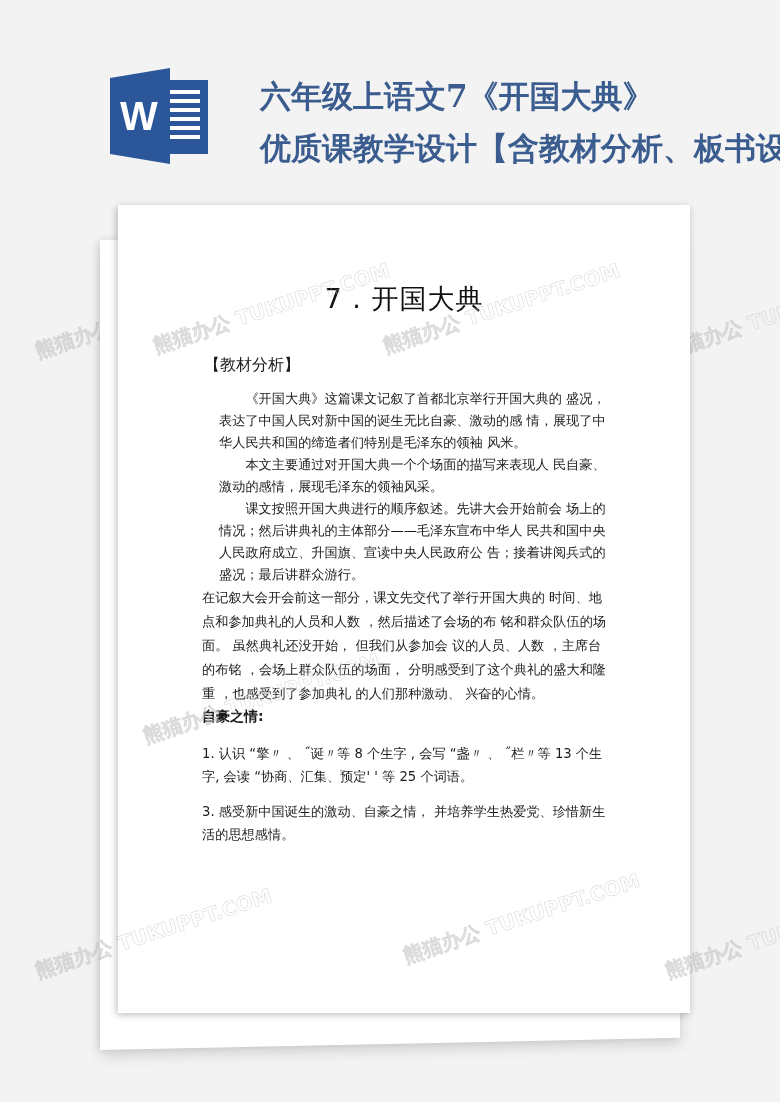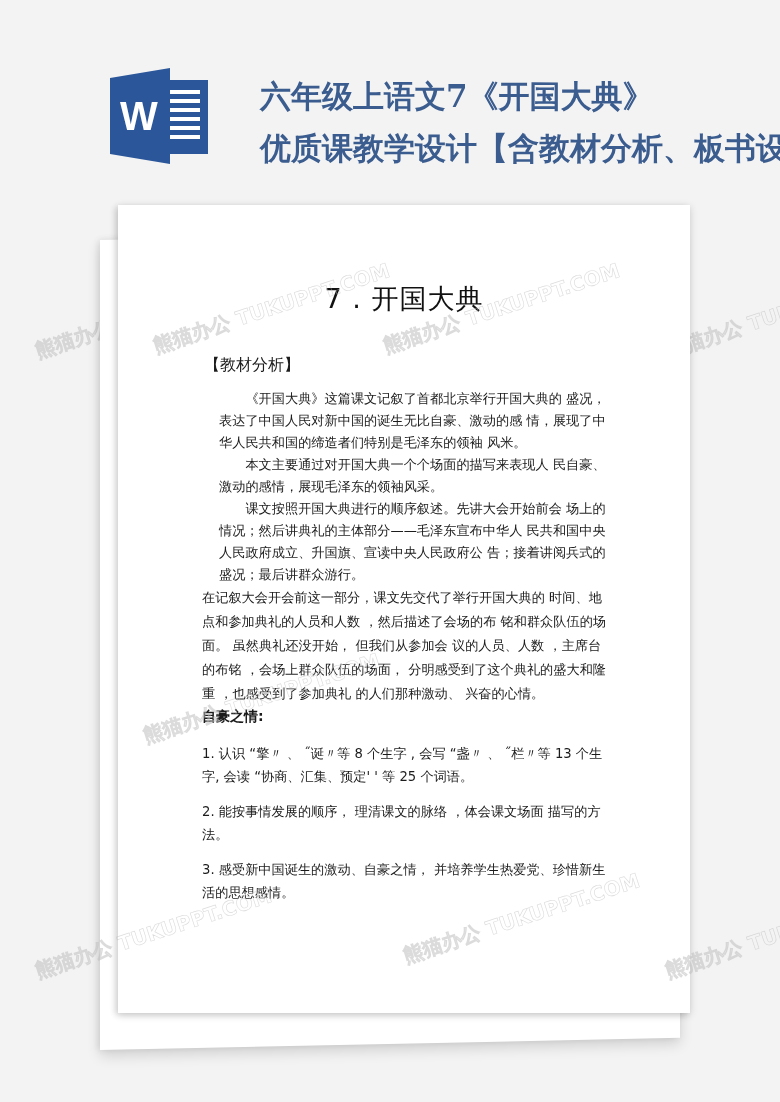--- a/index.html
+++ b/index.html
@@ -91,21 +91,20 @@
     <div class="content">
       <div class="section-head">【教材分析】</div>
 
       <div class="p indent">《开国大典》这篇课文记叙了首都北京举行开国大典的  盛况，表达了中国人民对新中国的诞生无比自豪、激动的感 情，展现了中华人民共和国的缔造者们特别是毛泽东的领袖 风米。</div>
       <div class="p indent">本文主要通过对开国大典一个个场面的描写来表现人  民自豪、激动的感情，展现毛泽东的领袖风采。</div>
       <div class="p indent">课文按照开国大典进行的顺序叙述。先讲大会开始前会 场上的情况；然后讲典礼的主体部分——毛泽东宣布中华人  民共和国中央人民政府成立、升国旗、宣读中央人民政府公 告；接着讲阅兵式的盛况；最后讲群众游行。</div>
       <div class="p loose">在记叙大会开会前这一部分，课文先交代了举行开国大典的  时间、地点和参加典礼的人员和人数 ，然后描述了会场的布 铭和群众队伍的场面。  虽然典礼还没开始，  但我们从参加会 议的人员、人数 ，主席台的布铭 ，会场上群众队伍的场面，    分明感受到了这个典礼的盛大和隆重 ，也感受到了参加典礼 的人们那种激动、   兴奋的心情。</div>
 
       <div class="goals-head">自豪之情:</div>
       <div class="goal first">1. 认识 “擎〃 、 ˝诞〃等 8 个生字 , 会写 “盏〃 、  ˝栏〃等 13 个生字,  会读 “协商、汇集、预定' ' 等 25 个词语。</div>
-      <div class="goal">2. 能按事情发展的顺序，  理清课文的脉络 ，体会课文场面 描写的方法。</div>
       <div class="goal">3. 感受新中国诞生的激动、自豪之情，  并培养学生热爱党、珍惜新生活的思想感情。</div>
     </div>
 
     <div class="wm" style="left:30px; top:90px;">熊猫办公 TUKUPPT.COM</div>
     <div class="wm" style="left:260px; top:90px;">熊猫办公 TUKUPPT.COM</div>
     <div class="wm" style="left:20px; top:480px;">熊猫办公 TUKUPPT.COM</div>
     <div class="wm" style="left:280px; top:700px;">熊猫办公 TUKUPPT.COM</div>
   </div>
 
   <div class="wm" style="left:30px; top:920px;">熊猫办公 TUKUPPT.COM</div>

